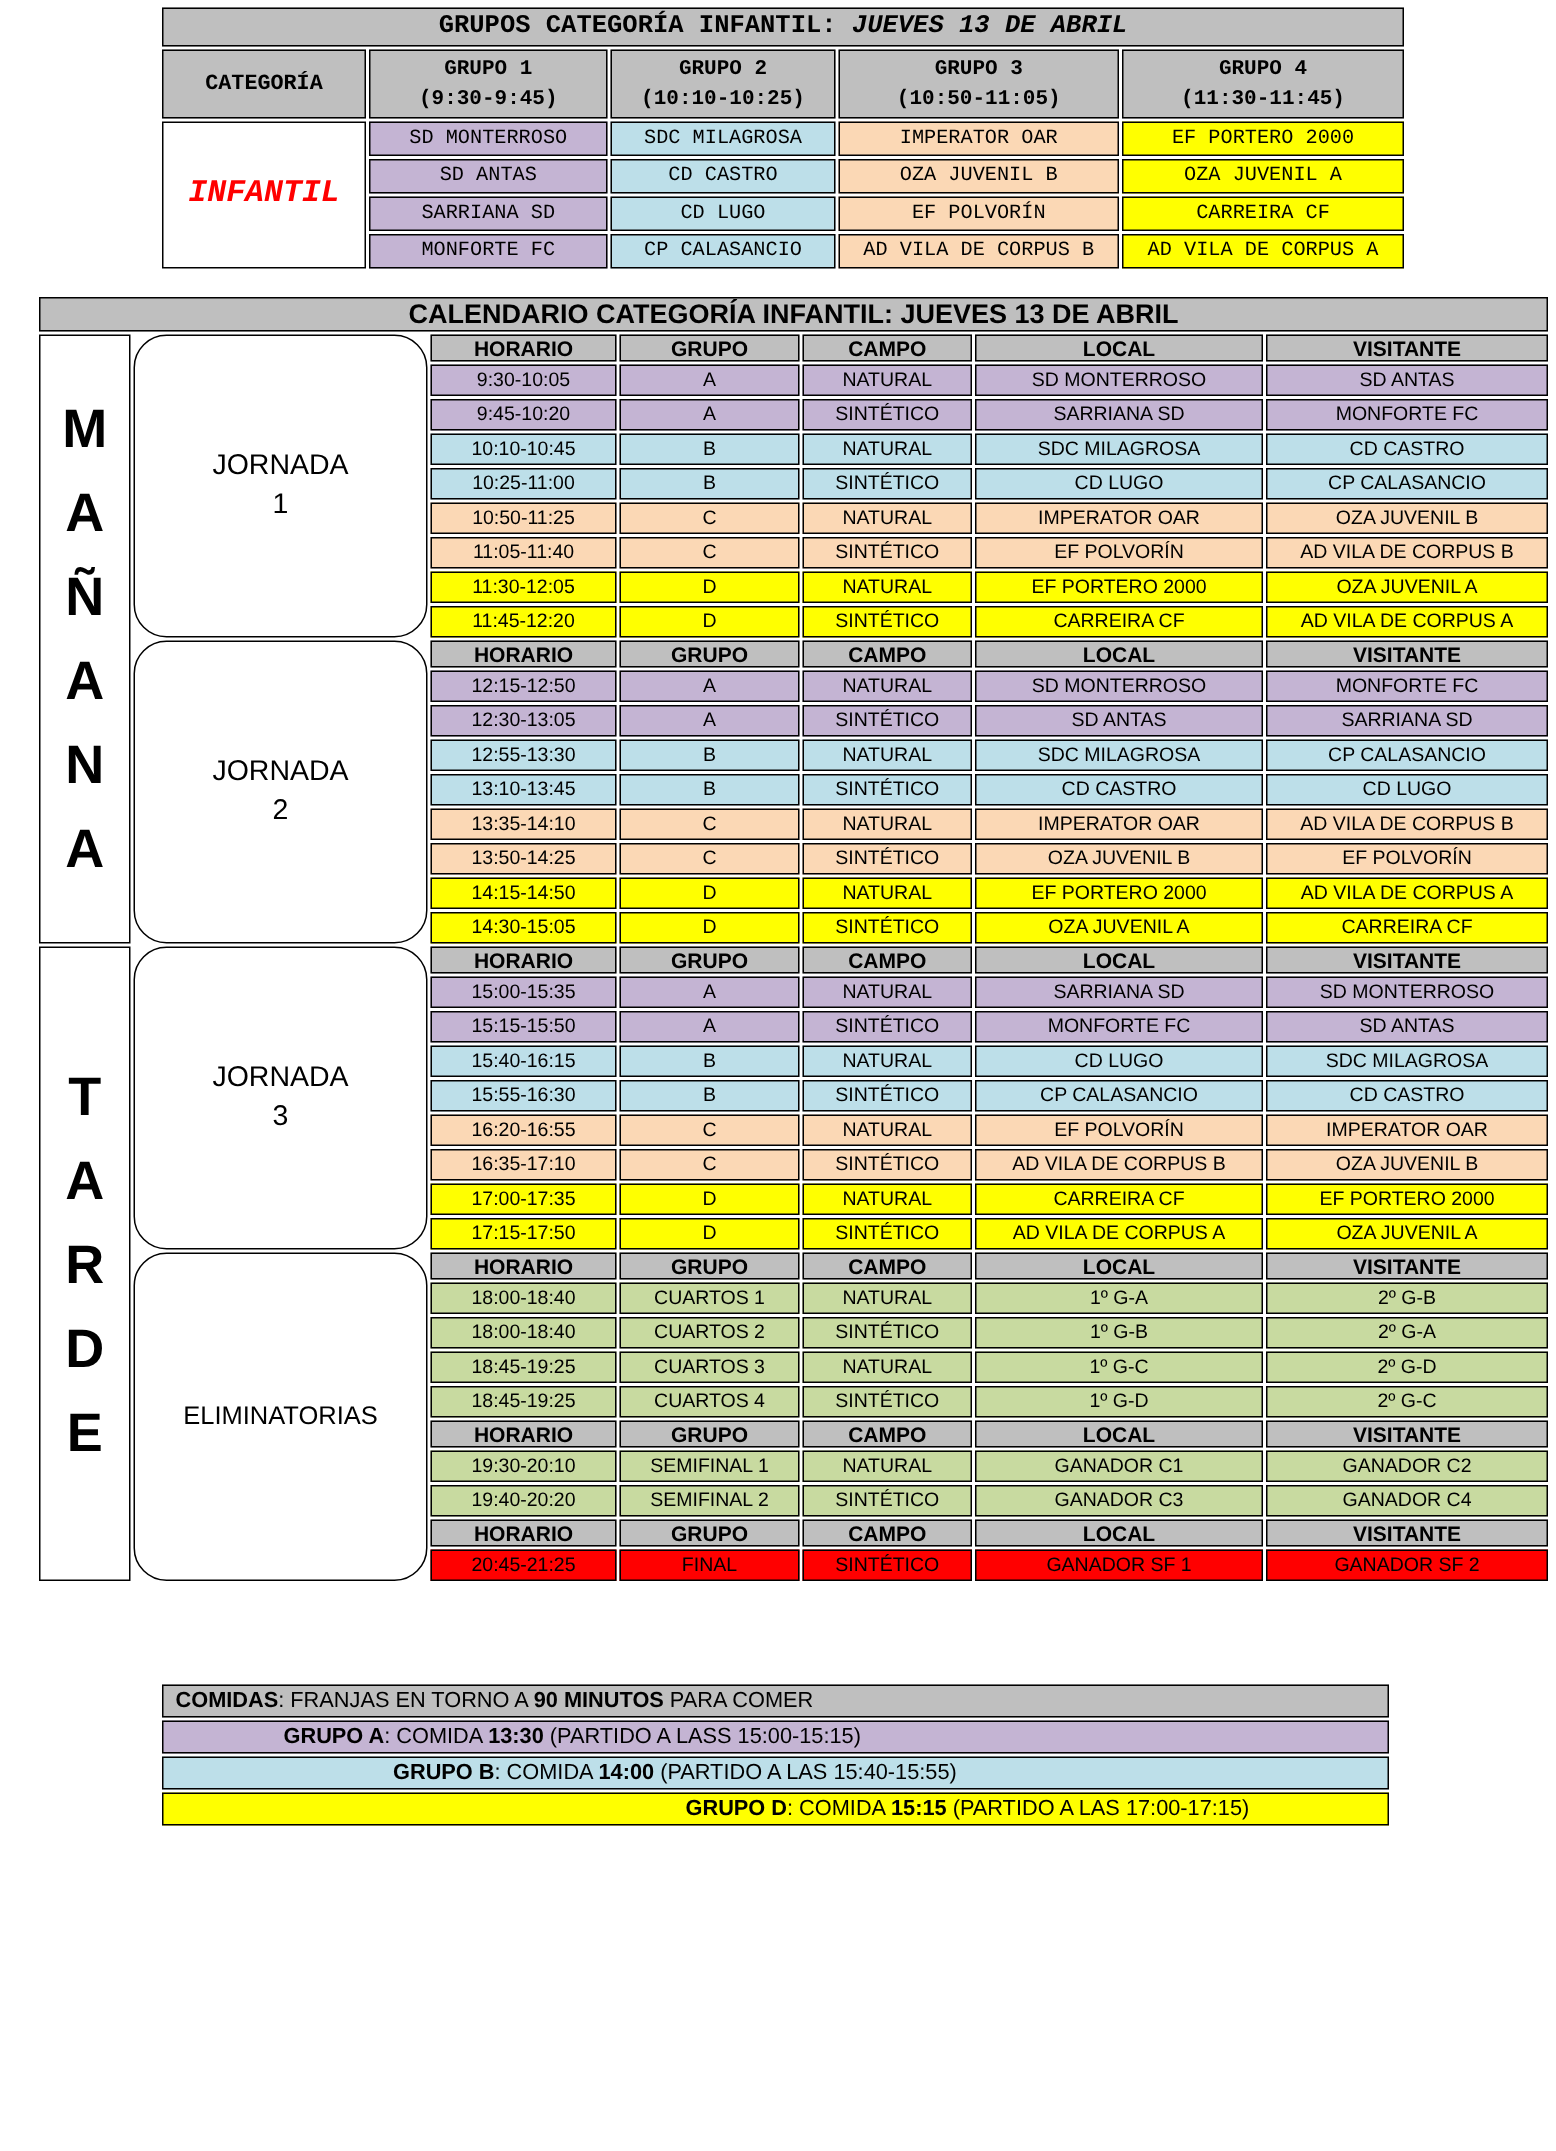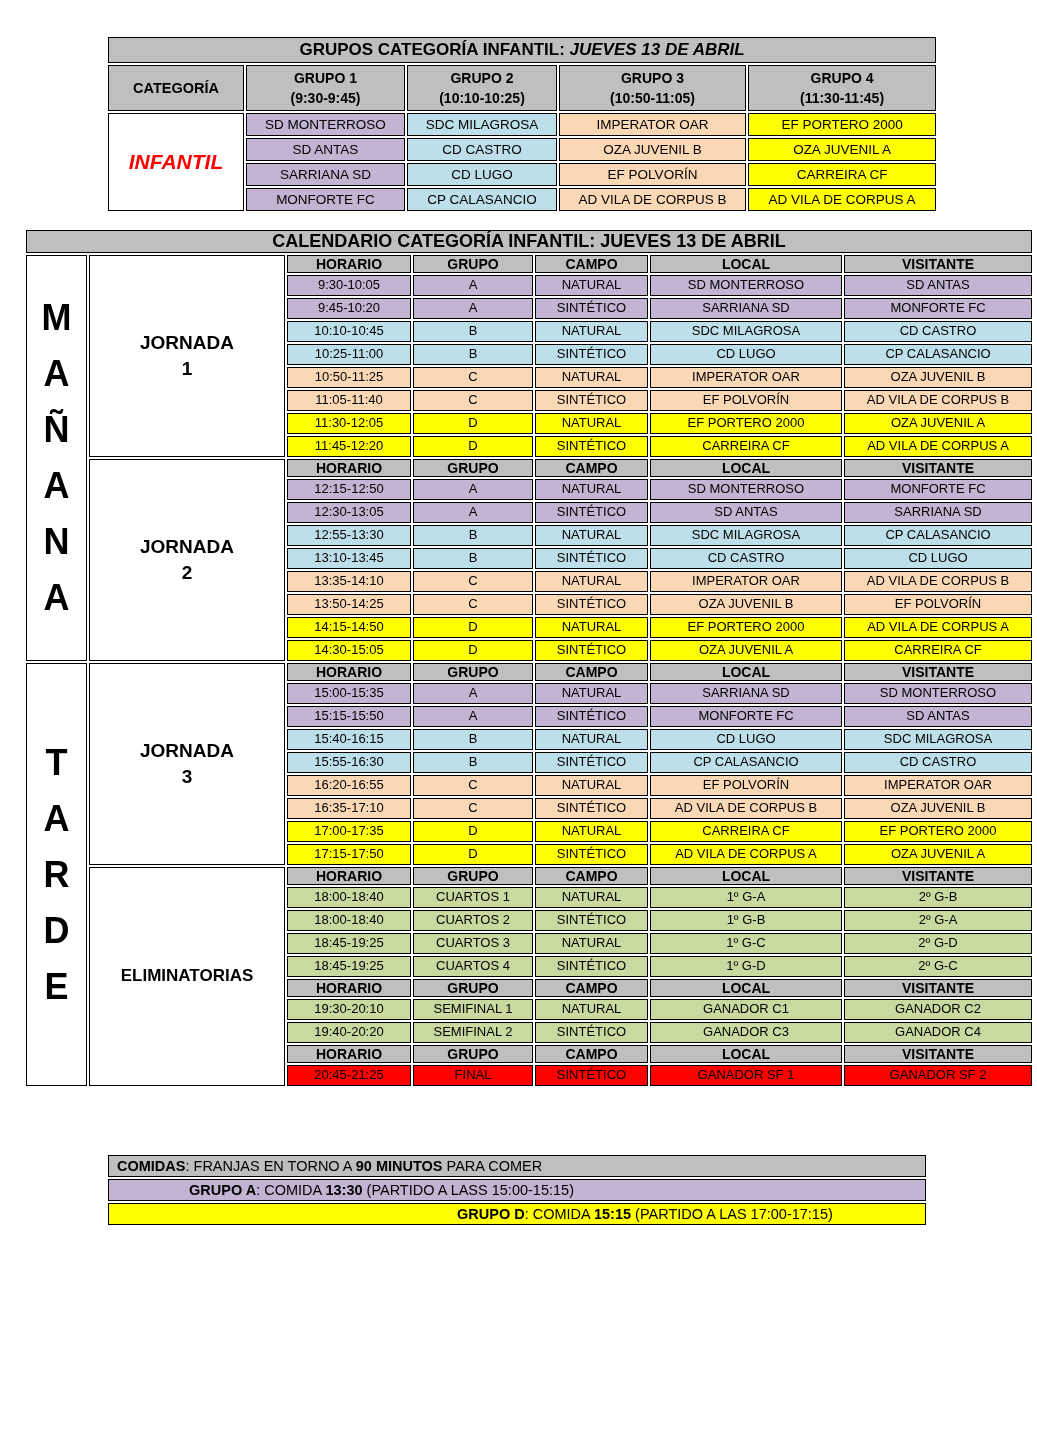--- a/index.html
+++ b/index.html
@@ -12,41 +12,41 @@
 
   .main-title{
     margin-top:12px; text-align:center; font-size:21px; font-weight:bold; font-style:italic;
     letter-spacing:0px;
   }
 
   table{border-collapse:separate; border-spacing:2px; background:#fff;}
   td{border:1px solid #000; font-size:13px; text-align:center; vertical-align:middle; line-height:1.15;}
 
   
-  table.groups{margin:35px 0 0 106px; width:822px; table-layout:fixed;}
+  table.groups{margin:3px 0 0 106px; width:822px; table-layout:fixed;font-family:Liberation Mono, monospace;}
   .groups td.ttl{background:var(--gray); font-size:17px; font-weight:bold; height:26px;}
   .groups td.ttl i{font-style:italic;}
   .groups td.hdr{background:var(--gray); font-weight:bold; font-size:14.5px; height:46px;}
   .groups td.ghdr{font-size:14px; line-height:1.45;}
   .groups td.team{height:23px; font-size:13.5px;}
   .groups td.cat-val{
     background:#fff; color:var(--accent-red); font-weight:bold; font-style:italic; font-size:21px;
   }
 
   
   table.cal{margin:15px 0 0 24px; width:996px; table-layout:fixed;}
   .cal td.cal-title{background:var(--gray); font-weight:bold; font-size:18px; height:16px;}
   .cal td.hdr{background:var(--gray); font-weight:bold; font-size:14px; height:17px;}
   .cal td.m{height:21px;}
   .cal td.period-cell{position:relative; background:#fff;}
   .cal .vert{
     position:absolute; inset:0; display:flex; flex-direction:column; align-items:center;
     justify-content:center; gap:20px; font-weight:bold; font-size:36px; line-height:1;
   }
-  .cal td.section-cell{background:#fff; font-weight:bold; font-size:19px; line-height:1.35;}
+  .cal td.section-cell{background:#fff; font-weight:normal; font-size:19px; line-height:1.35;border-radius:22px;}
   .cal td.section-cell .one-line{font-size:17px;}
 
   
   table.meals{margin:65px 0 0 106px; width:822px; table-layout:fixed;}
   .meals td{height:22px; text-align:left; font-size:14.5px; padding-left:8px; white-space:nowrap;}
   .meals td b{font-weight:bold;}
   .meals td.indent-1{padding-left:80px;}
   .meals td.indent-2{padding-left:153px;}
   .meals td.indent-3{padding-left:280px;}
   .meals td.indent-4{padding-left:348px;}
@@ -433,18 +433,21 @@
 
   <table class="meals">
     <tbody>
         <tr>
           <td class="bg-gray indent-0"><b>COMIDAS</b><span>: FRANJAS EN TORNO A </span><b>90 MINUTOS</b><span> PARA COMER</span></td>
         </tr>
         <tr>
           <td class="bg-purple indent-1"><b>GRUPO A</b><span>: COMIDA </span><b>13:30</b><span> (PARTIDO A LASS 15:00-15:15)</span></td>
         </tr>
         <tr>
+          <td class="bg-blue indent-2"><b>GRUPO B</b><span>: COMIDA </span><b>14:00</b><span> (PARTIDO A LAS 15:40-15:55)</span></td>
+        </tr>
+        <tr>
           <td class="bg-yellow indent-4"><b>GRUPO D</b><span>: COMIDA </span><b>15:15</b><span> (PARTIDO A LAS 17:00-17:15)</span></td>
         </tr>
       </tbody>
   </table>
 
 </div>
 
 </body></html>

